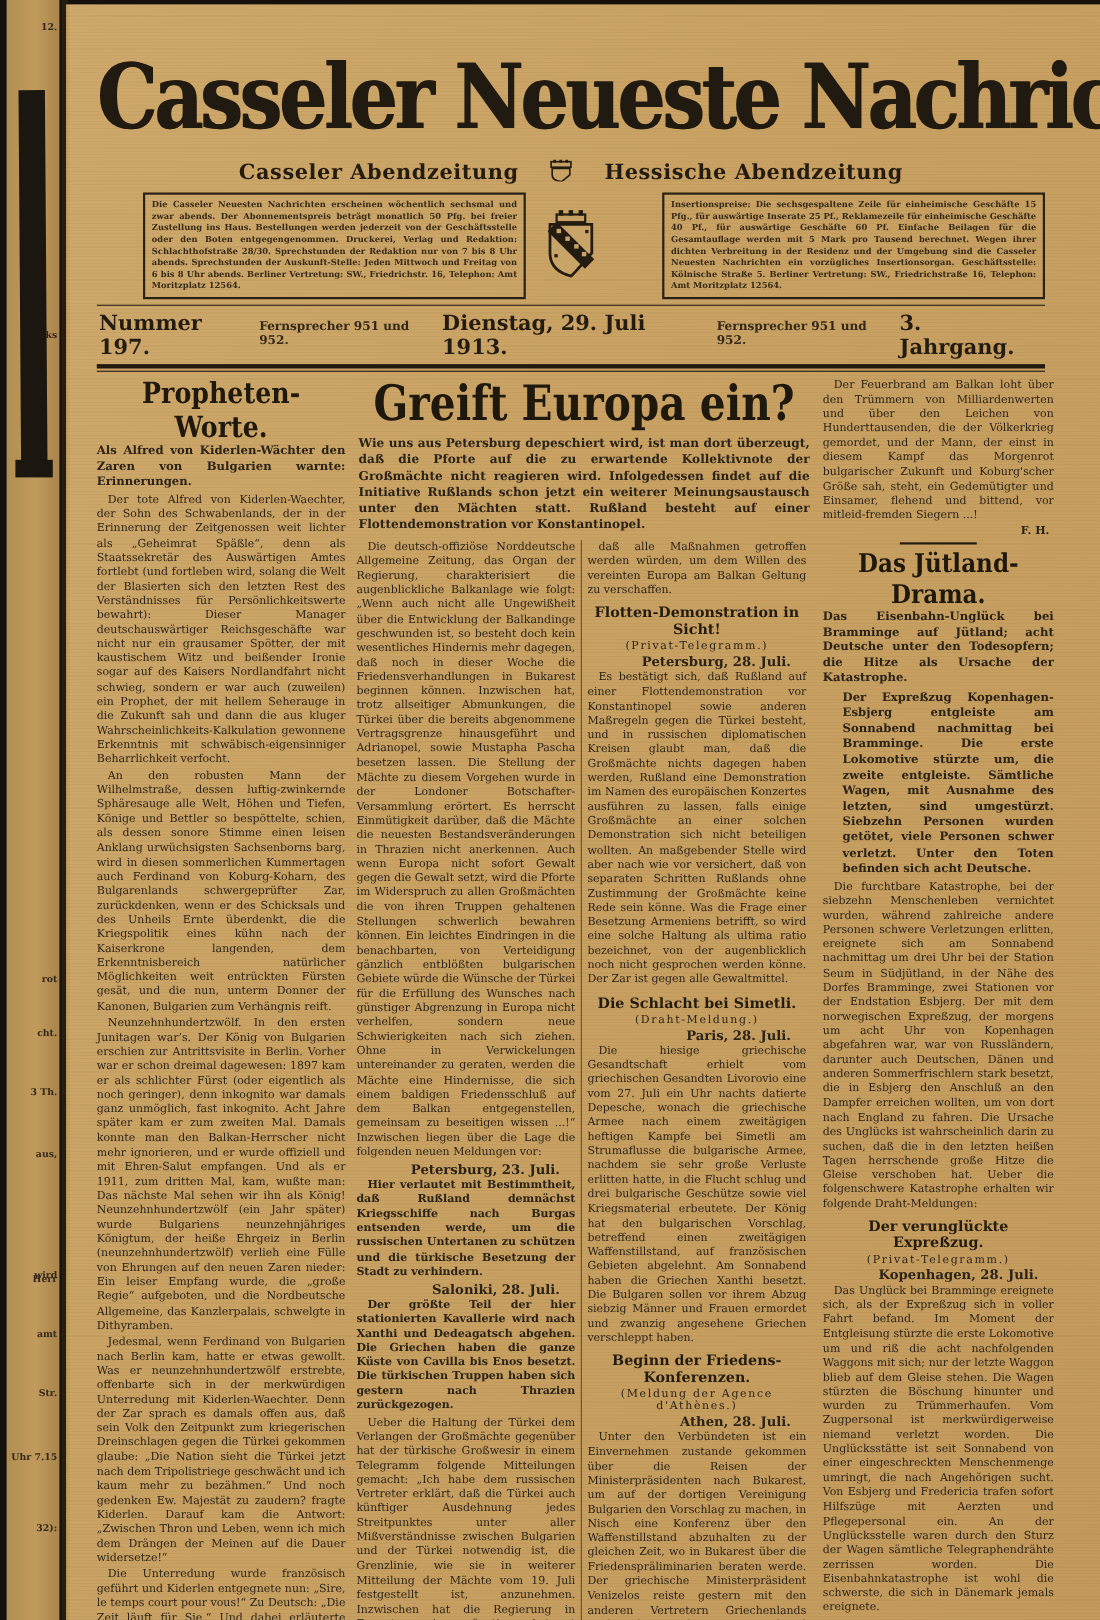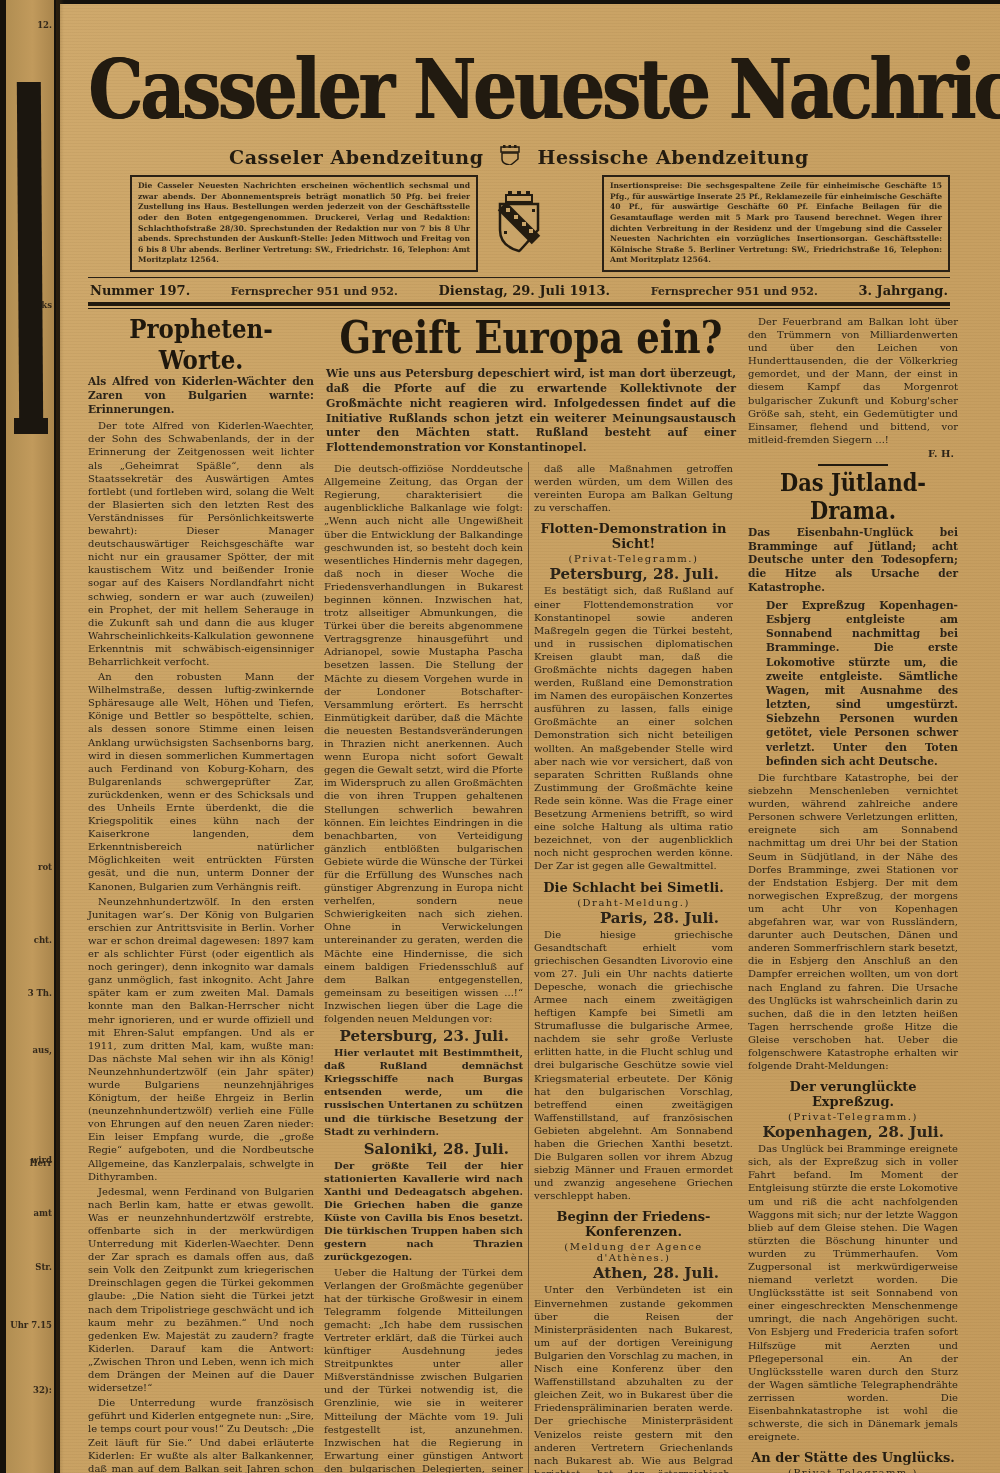--- a/index.html
+++ b/index.html
@@ -29,68 +29,68 @@
   }
   .inner{padding:0 50px 0 28px;}
   
   .masthead-title{
     text-align:center;font-weight:bold;font-size:69px;line-height:1;
     margin:44px 0 6px 0;letter-spacing:-3px;color:#211a10;
     transform:scaleY(1.18);transform-origin:top;
     text-shadow:1px 0 0 #211a10;
     white-space:nowrap;
   }
-  .subtitle-row{display:flex;justify-content:center;align-items:center;gap:14px;margin:28px 0 6px;}
+  .subtitle-row{display:flex;justify-content:center;align-items:center;gap:26px;margin:28px 0 6px;}
   .subtitle{font-weight:bold;font-size:19px;letter-spacing:.5px;color:#241c10;}
   .notice-row{display:flex;align-items:stretch;gap:8px;margin-top:6px;}
   .notice-box{
     flex:1;border:2px solid #2a2115;padding:4px 6px;
     font-size:7.6px;line-height:1.4;text-align:justify;font-weight:bold;color:#352917;margin-left:42px;
   }
   .crest-slot{width:66px;display:flex;align-items:center;justify-content:center;}
   .rule-thin{border-top:1px solid #2a2115;margin-top:5px;}
   .dateline-row{
     display:flex;align-items:baseline;justify-content:space-between;
     padding:5px 2px 4px;
   }
-  .dl-big{font-weight:bold;font-size:13px;color:#241c10;}
+  .dl-big{font-weight:bold;font-size:19px;color:#241c10;}
   .dl-small{font-weight:bold;font-size:11px;color:#33281a;}
   .rule-double{border-top:4px solid #221a0e;border-bottom:1px solid #221a0e;height:2px;margin-bottom:6px;}
   
   .cols{display:flex;align-items:stretch;}
   .vr{width:1px;background:rgba(50,36,16,.65);margin:0 5px;}
   .col1{width:226px;flex:none;}
   .midwrap{width:414px;flex:none;}
   .col4{width:210px;flex:none;}
   .midcols{display:flex;align-items:stretch;margin-top:4px;}
   .midcol{width:199px;flex:none;}
   
   .para{font-size:10px;line-height:1.31;text-align:justify;text-indent:10px;margin:0 0 2px 0;}
   .para-bold{font-weight:bold;}
   .head-xl{font-weight:bold;font-size:23px;text-align:center;margin:2px 0 4px;color:#1f180d;transform:scaleY(1.15);}
   .head-banner{font-weight:bold;font-size:37px;text-align:center;margin:0 0 8px;color:#1f180d;transform:scaleY(1.2);letter-spacing:0px;white-space:nowrap;}
   .head-lg{font-weight:bold;font-size:21px;text-align:center;margin:6px 0 4px;color:#1f180d;transform:scaleY(1.12);}
   .head-md{font-weight:bold;font-size:13px;text-align:center;margin:7px 0 2px;color:#241c10;}
   .kicker{font-size:10px;text-align:center;letter-spacing:1.5px;margin:0 0 1px;}
-  .dateline{font-size:15px;font-weight:bold;text-align:right;padding-right:14px;margin:1px 0 1px;}
+  .dateline{font-size:12px;font-weight:bold;text-align:right;padding-right:14px;margin:1px 0 1px;}
   .subhead-bold{font-weight:bold;font-size:10.6px;line-height:1.3;text-align:justify;margin:2px 0 3px;}
   .lead-bold{font-weight:bold;font-size:11px;line-height:1.35;text-align:justify;margin:0 0 6px;padding:0 2px;}
   .lead-indent{font-weight:bold;font-size:10.6px;line-height:1.34;text-align:justify;margin:2px 0 3px 18px;}
   .sig{text-align:right;font-weight:bold;font-size:10px;padding-right:4px;margin:0 0 3px;}
   .short-rule{width:70px;border-top:2px solid #241c10;margin:5px auto 5px;}
 </style>
 </head>
 <body>
 
 <div class="prev-page">
   <div class="prev-bar"></div>
   <div class="prev-bar-foot"></div>
   <span class="edge-frag" style="top:20px">12.</span>
   <span class="edge-frag" style="top:300px">ks</span>
-  <span class="edge-frag" style="top:862px">rot</span>
+  <span class="edge-frag" style="top:886px">rot</span>
   <span class="edge-frag" style="top:935px">cht.</span>
   <span class="edge-frag" style="top:988px">3 Th.</span>
   <span class="edge-frag" style="top:1045px">aus,</span>
   <span class="edge-frag" style="top:1158px">Herr</span>
   <span class="edge-frag" style="top:1155px">wird</span>
   <span class="edge-frag" style="top:1208px">amt</span>
   <span class="edge-frag" style="top:1262px">Str.</span>
   <span class="edge-frag" style="top:1320px">Uhr 7.15</span>
   <span class="edge-frag" style="top:1385px">32):</span>
 </div>

